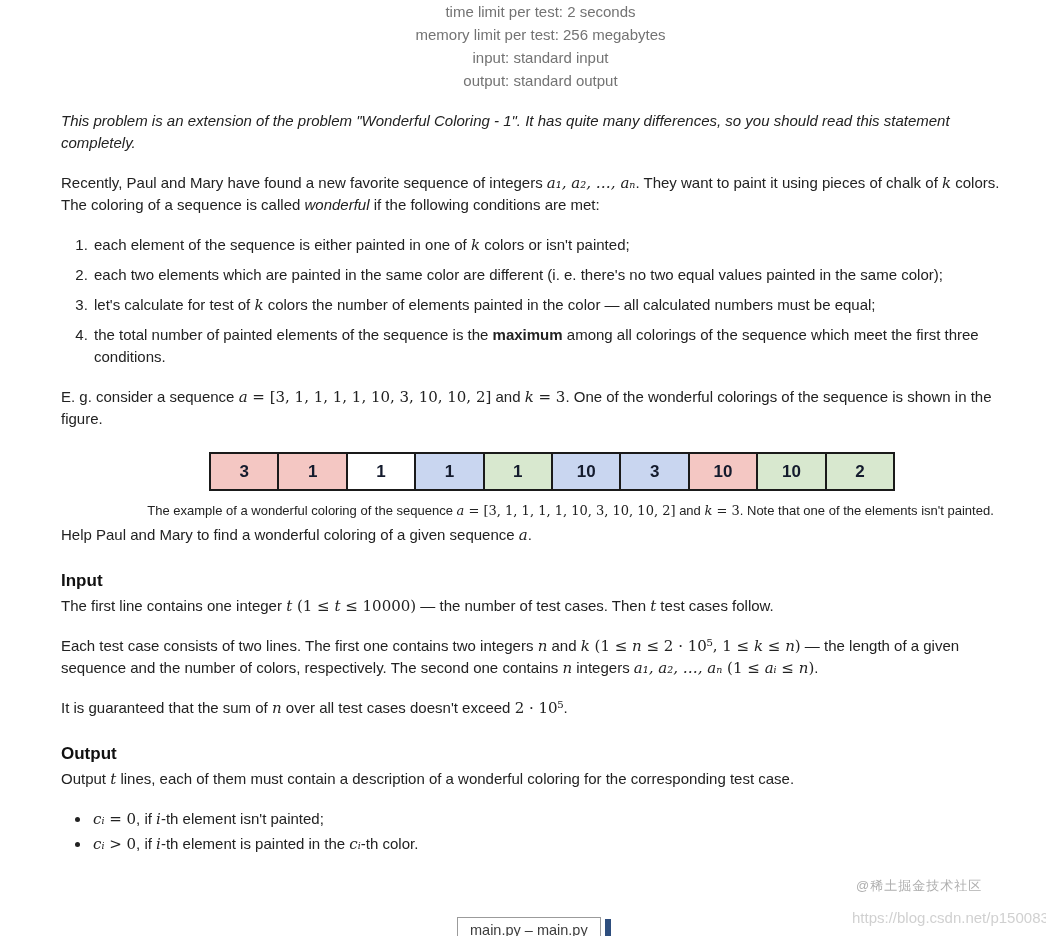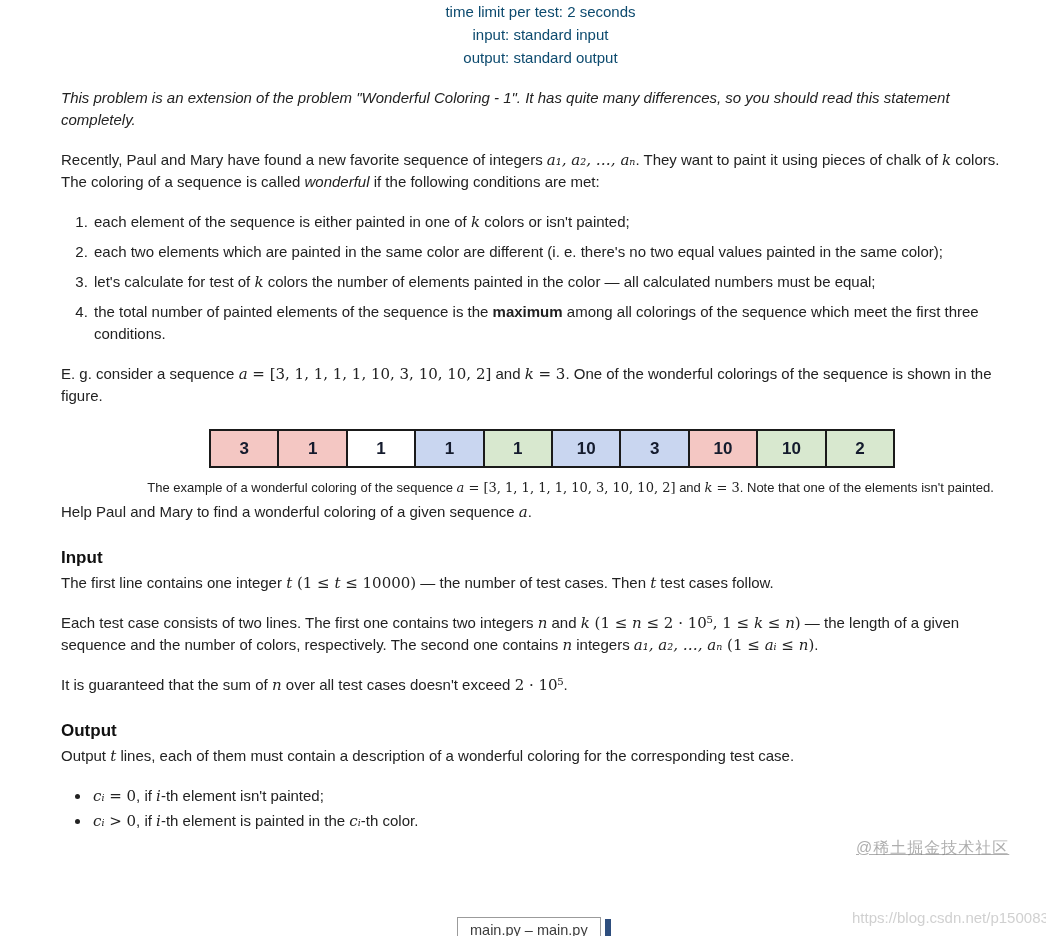--- a/index.html
+++ b/index.html
@@ -7,21 +7,21 @@
     width:1046px;height:936px;position:relative;overflow:hidden;
     background:#ffffff;color:#222;
     font-family:"Liberation Sans",sans-serif;
     font-size:15px;line-height:22px;
   }
   .content{padding:0 26px 0 61px;}
   .title{
     text-align:center;font-size:25px;line-height:30px;font-weight:400;
     color:#26292e;margin:6px 0 12px 0;
   }
-  .limits{text-align:center;font-size:15px;line-height:23px;color:#0c4a6e;}
+  .limits{text-align:center;font-size:15px;line-height:23px;color:#737373;}
   p{margin:18px 0;}
   .intro{font-style:italic;}
   ol.conds{margin:17px 0;padding-left:31px;}
   ol.conds li{margin:8px 0;padding-left:2px;}
   ul.blts{margin:16px 0;padding-left:30px;}
   ul.blts li{margin:3px 0;padding-left:2px;}
   .st-i{font-style:italic;}
   .st-b{font-weight:bold;}
   .st-m{font-family:"DejaVu Serif","DejaVu Sans",serif;}
   .st-mvar{font-family:"DejaVu Serif","DejaVu Sans",serif;font-style:italic;}
@@ -47,31 +47,32 @@
     position:absolute;left:457px;top:917px;z-index:10;
     background:#ffffff;border:1px solid #9b9b9b;
     padding:1px 12px 6px 12px;font-size:14.5px;color:#3c3c3c;
     white-space:nowrap;
   }
   .taskbar-fragment{
     position:absolute;left:605px;top:919px;width:6px;height:17px;
     background:#2e4e7e;z-index:9;
   }
   .wm{position:absolute;white-space:nowrap;pointer-events:none;z-index:6;}
-  .wm1{left:856px;top:837px;font-size:16px;letter-spacing:1px;color:rgba(125,125,125,0.62);text-decoration:underline;}
+  .wm1{left:856px;top:875px;font-size:13px;letter-spacing:1px;color:rgba(125,125,125,0.62);}
   .wm2{left:852px;top:907px;font-size:15px;color:rgba(170,170,170,0.55);}
 </style>
 </head>
 <body>
 
 <div class="content">
 
 
   <div class="limits">
       <div>time limit per test: 2 seconds</div>
+      <div>memory limit per test: 256 megabytes</div>
       <div>input: standard input</div>
       <div>output: standard output</div>
     </div>
 
   <p class="intro"><span class="st-i">This problem is an extension of the problem "Wonderful Coloring - 1". It has quite many differences, so you should read this statement completely.</span></p>
 
   <p><span>Recently, Paul and Mary have found a new favorite sequence of integers </span><span class="st-mvar">a₁, a₂, …, aₙ</span><span>. They want to paint it using pieces of chalk of </span><span class="st-mvar">k</span><span> colors. The coloring of a sequence is called </span><span class="st-i">wonderful</span><span> if the following conditions are met:</span></p>
 
   <ol class="conds">
       <li><span>each element of the sequence is either painted in one of </span><span class="st-mvar">k</span><span> colors or isn't painted;</span></li>

